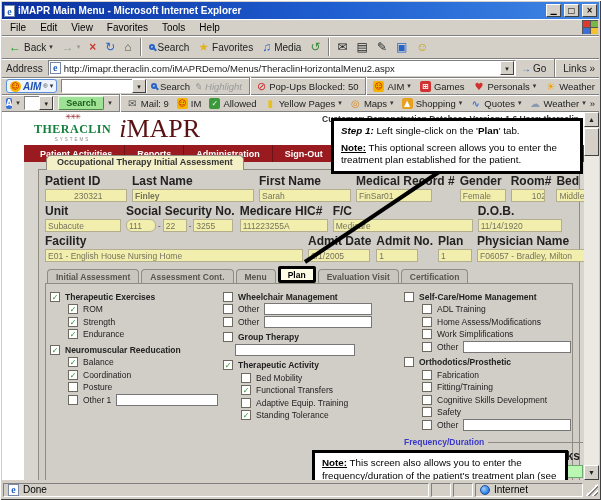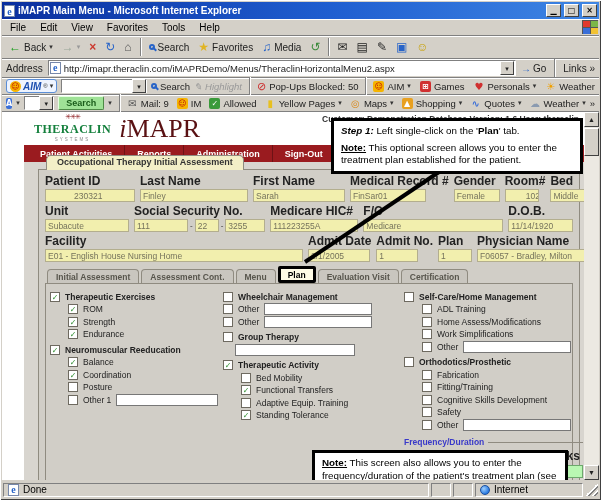--- a/index.html
+++ b/index.html
@@ -364,25 +364,25 @@
         <span class="nav-item">Administration</span>
         <span class="nav-item">Sign-Out</span>
       </div>
 
     <div class="panel-tab">Occupational Therapy Initial Assessment</div>
     <div class="panel">
       <div id="field-rows">
           <div class="frow">
             <div class="fld">
               <div class="flabel">Patient ID</div>
-              <div class="finput" style="width: 90px; padding-left: 28px;">230321</div>
+              <div class="finput" style="width: 82px; padding-left: 28px;">230321</div>
             </div>
             <div class="fld">
               <div class="flabel">Last Name</div>
-              <div class="finput" style="width: 108px;">Finley</div>
+              <div class="finput" style="width: 122px; font-weight: bold;">Finley</div>
             </div>
             <div class="fld">
               <div class="flabel">First Name</div>
               <div class="finput" style="width: 92px;">Sarah</div>
             </div>
             <div class="fld">
               <div class="flabel">Medical Record #</div>
               <div class="finput" style="width: 76px;">FinSar01</div>
             </div>
             <div class="fld">
@@ -394,43 +394,43 @@
               <div class="finput" style="width: 34px; padding-left: 20px;">102</div>
             </div>
             <div class="fld">
               <div class="flabel">Bed</div>
               <div class="finput" style="width: 42px;">Middle</div>
             </div>
           </div>
           <div class="frow">
             <div class="fld">
               <div class="flabel">Unit</div>
-              <div class="finput" style="width: 84px;">Subacute</div>
+              <div class="finput" style="width: 76px;">Subacute</div>
             </div>
             <div class="fld">
               <div class="flabel">Social Security No.</div>
               <div class="ssn">
-                <div class="finput" style="width: 54px;">111</div>
+                <div class="finput" style="width: 30px; border-radius: 6px;">111</div>
                 <span class="dash">-</span>
                 <div class="finput" style="width: 24px;">22</div>
                 <span class="dash">-</span>
                 <div class="finput" style="width: 40px;">3255</div>
               </div>
             </div>
             <div class="fld">
               <div class="flabel">Medicare HIC#</div>
               <div class="finput" style="width: 88px;">111223255A</div>
             </div>
             <div class="fld">
               <div class="flabel">F/C</div>
               <div class="finput" style="width: 140px;">Medicare</div>
             </div>
             <div class="fld">
               <div class="flabel">D.O.B.</div>
-              <div class="finput" style="width: 65px;">11/14/1920</div>
+              <div class="finput" style="width: 84px;">11/14/1920</div>
             </div>
           </div>
           <div class="frow">
             <div class="fld">
               <div class="flabel">Facility</div>
               <div class="finput" style="width: 258px;">E01 - English House Nursing Home</div>
             </div>
             <div class="fld">
               <div class="flabel">Admit Date</div>
               <div class="finput" style="width: 62px;">2/1/2005</div>

